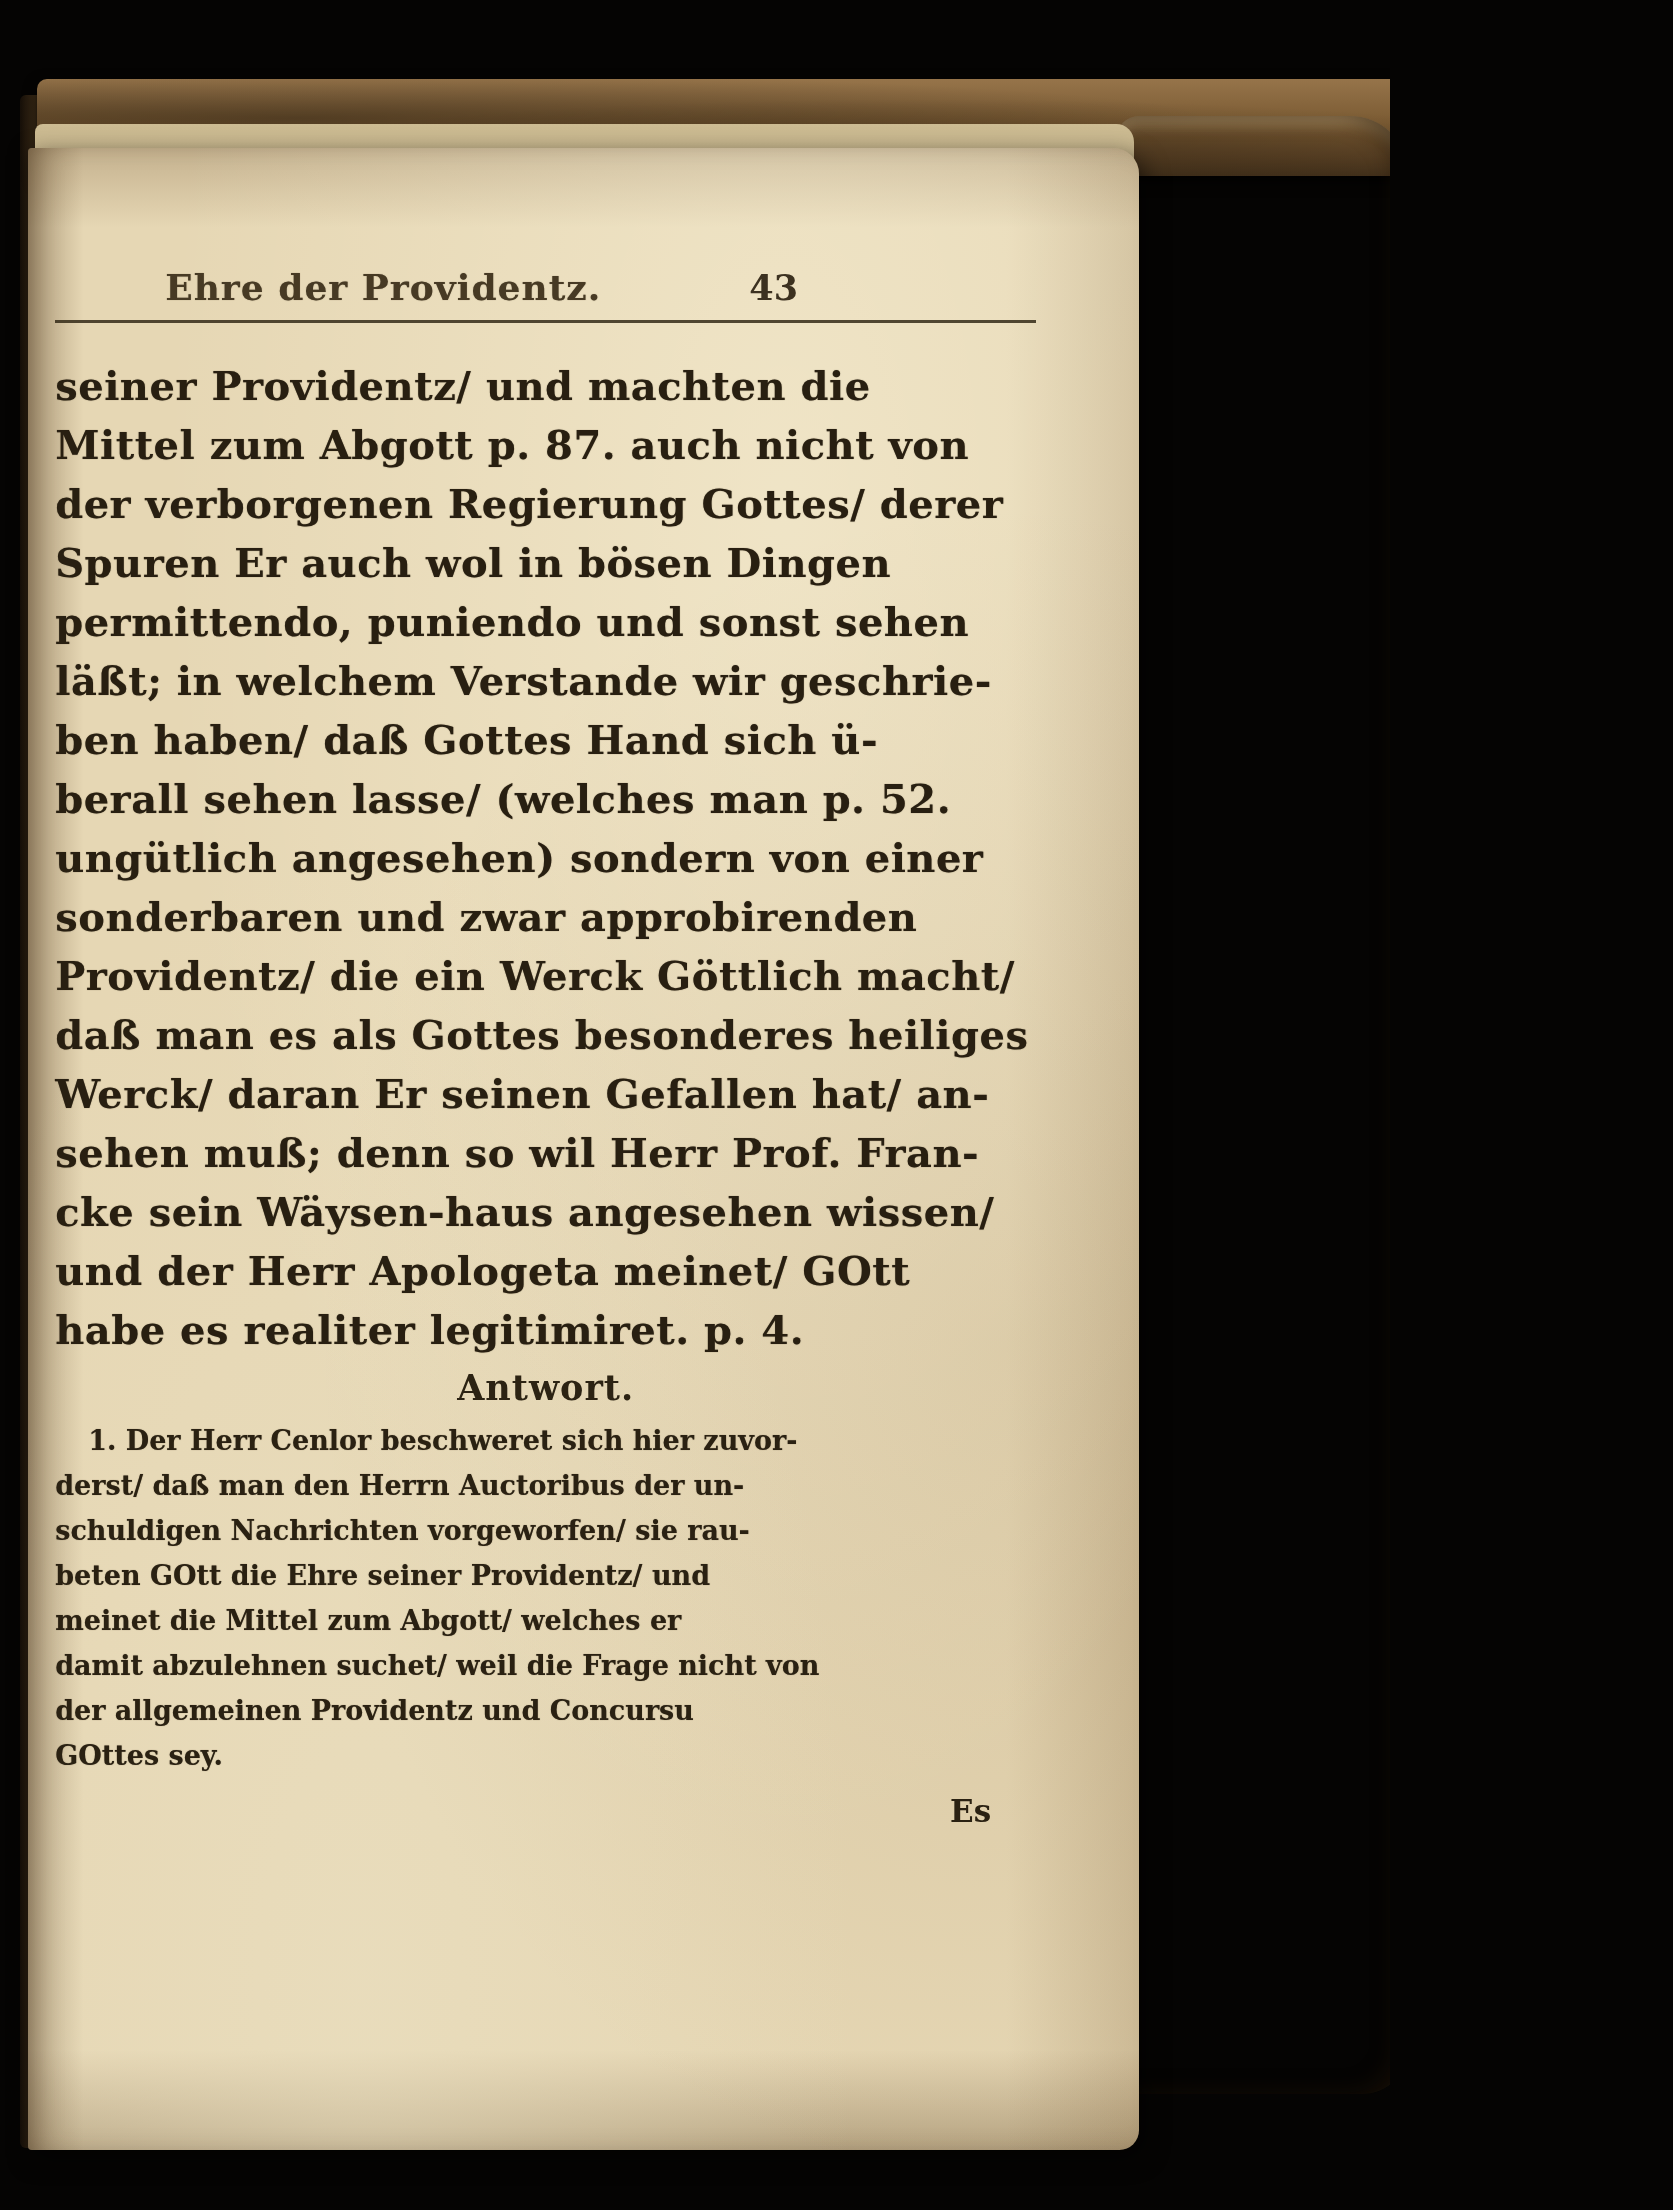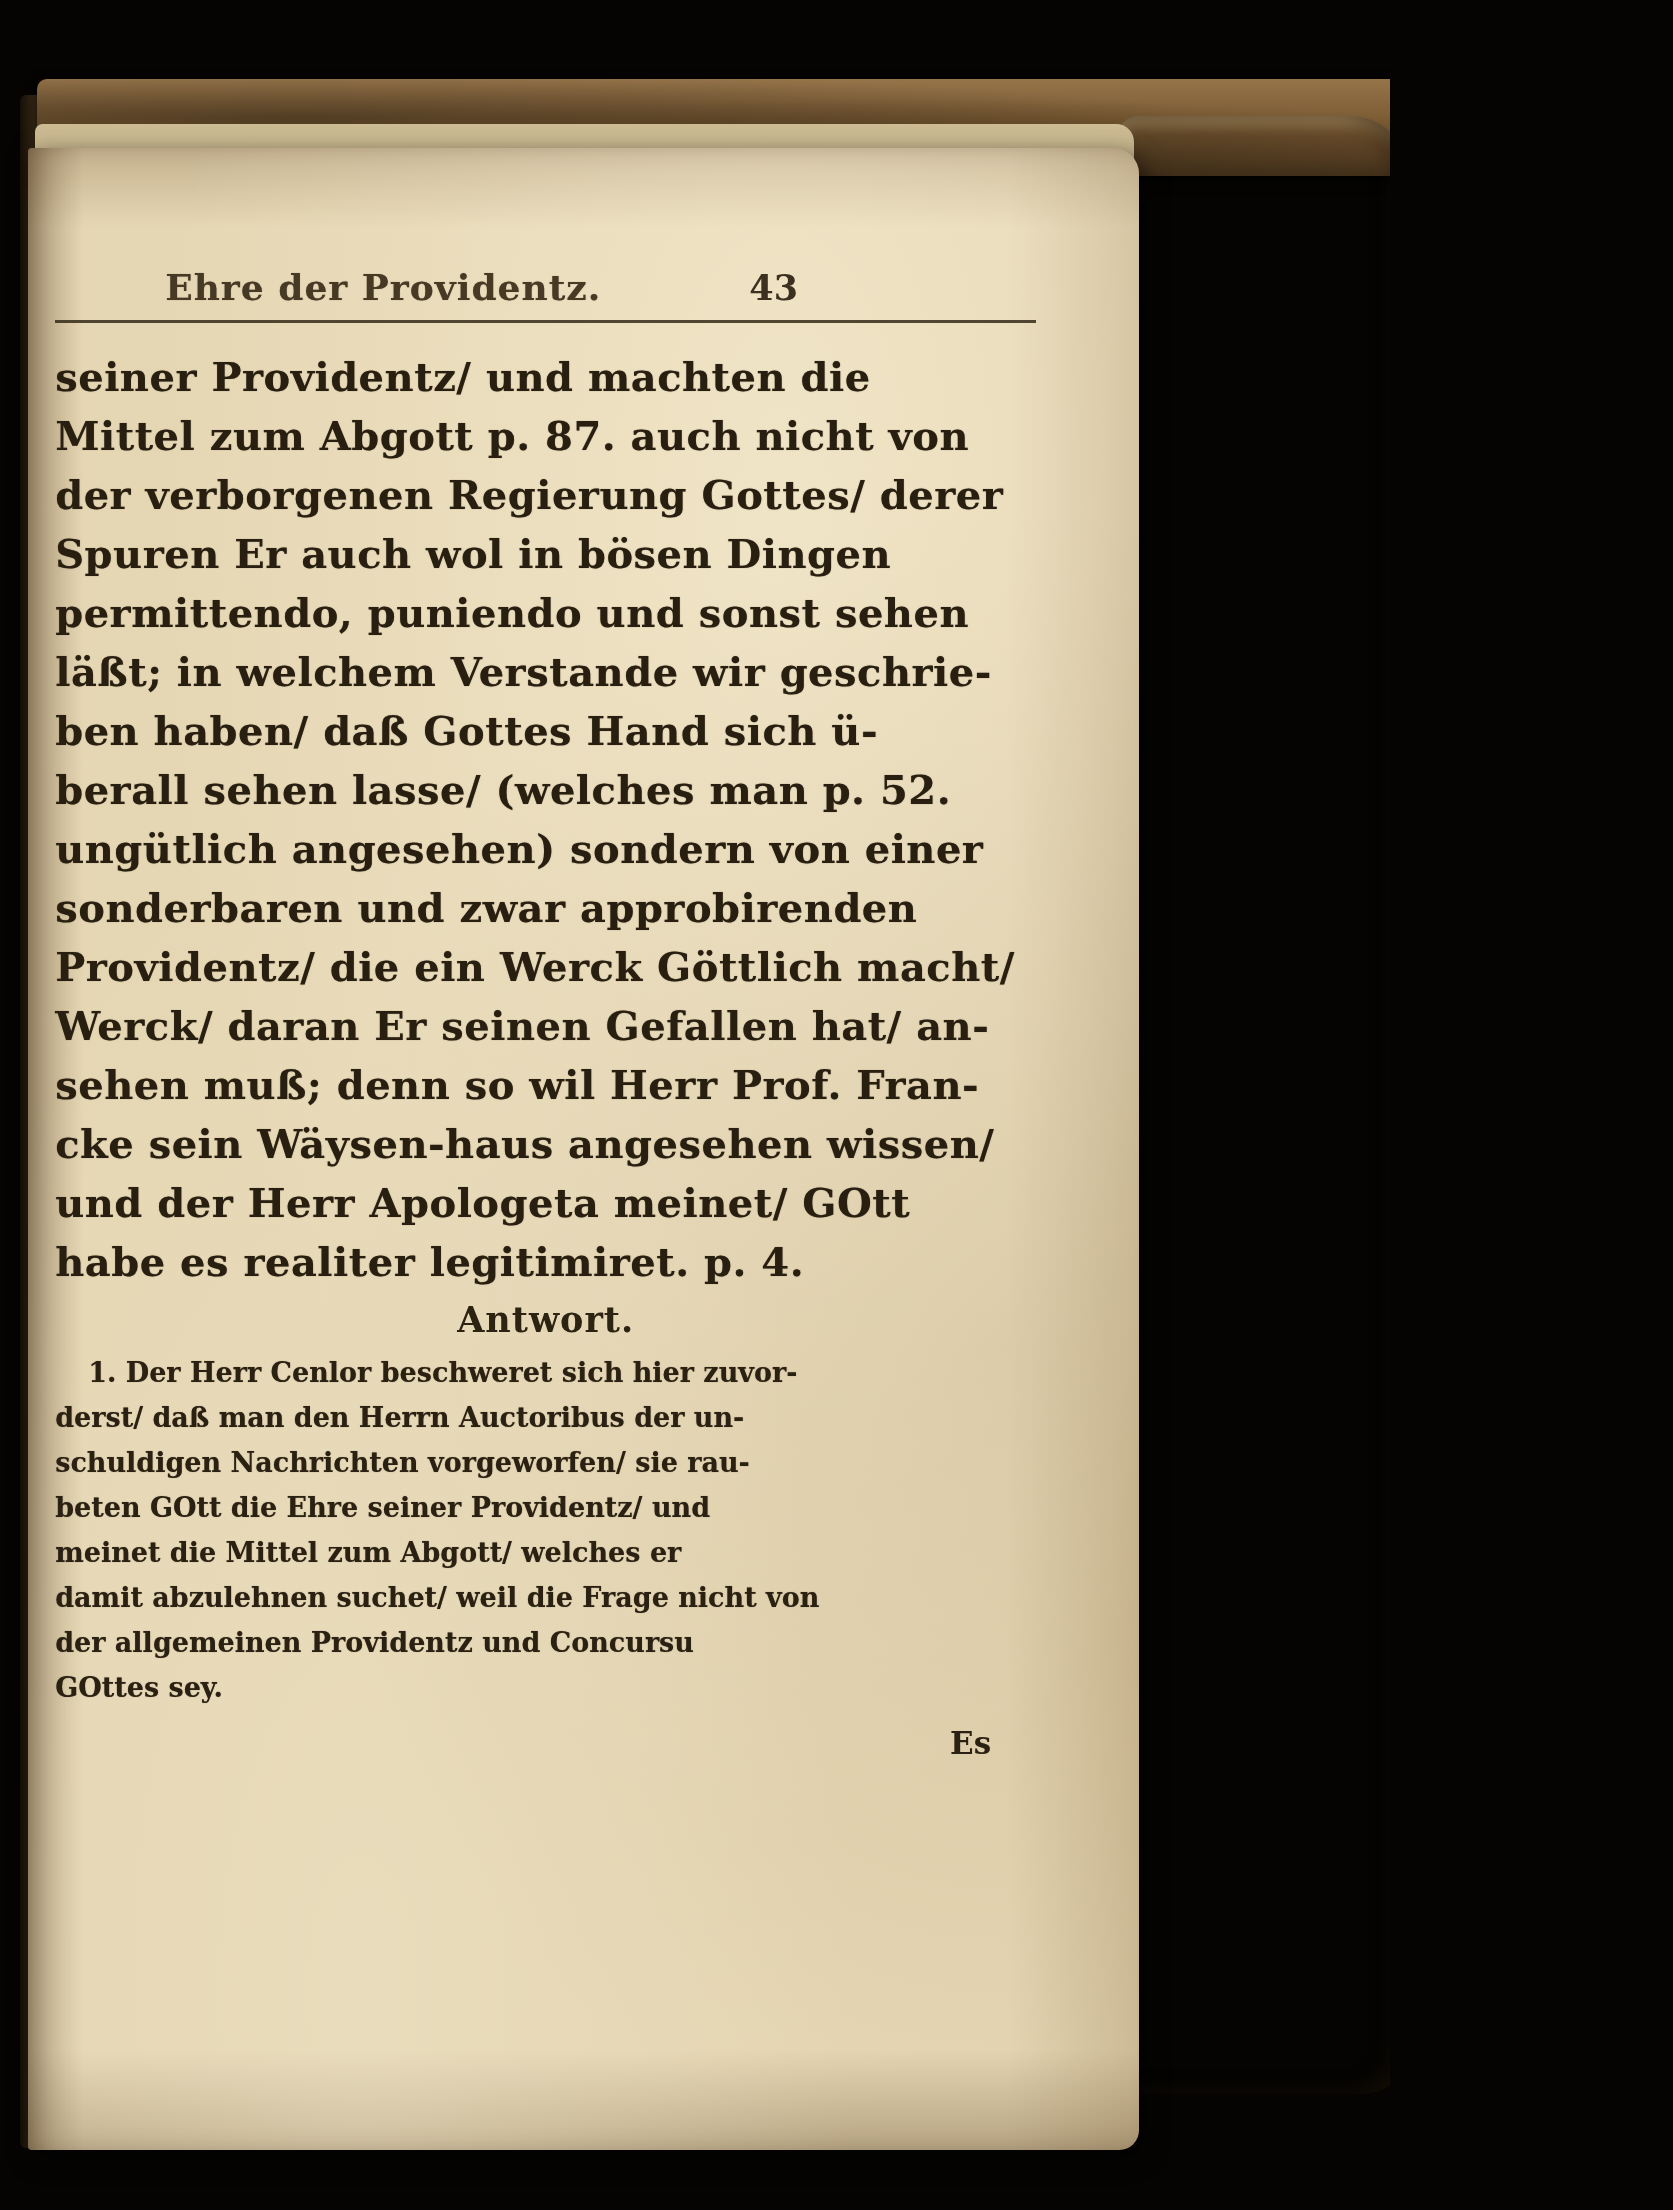--- a/index.html
+++ b/index.html
@@ -67,21 +67,21 @@
     color:#473a24;text-shadow:0 0 1px rgba(70,58,36,.5);
   }
   .page-number{
     margin-left:148px;font-size:35px;font-weight:700;color:#3c3120;margin-top:28px;
   }
   .header-rule{
     margin-top:11.8px;height:0;border-top:3.9px solid rgba(52,42,24,.85);
     width:100%;
   }
   
-  .body-text{margin-top:24px;}
+  .body-text{margin-top:33px;}
   .bline{
     font-size:40px;line-height:59px;font-weight:700;white-space:nowrap;
     letter-spacing:0.5px;color:#281f11;text-shadow:0 0 1px rgba(45,34,16,.55);
   }
   .antwort{
     margin-top:7.9px;text-align:center;font-size:35px;font-weight:700;
     color:#2c2313;letter-spacing:1px;
   }
   .answer-text{margin-top:9.9px;}
   .aline{
@@ -119,20 +119,21 @@
         <div class="bline">Mittel zum Abgott p. 87. auch nicht von</div>
         <div class="bline">der verborgenen Regierung Gottes/ derer</div>
         <div class="bline">Spuren Er auch wol in bösen Dingen</div>
         <div class="bline">permittendo, puniendo und sonst sehen</div>
         <div class="bline">läßt; in welchem Verstande wir geschrie-</div>
         <div class="bline">ben haben/ daß Gottes Hand sich ü-</div>
         <div class="bline">berall sehen lasse/ (welches man p. 52.</div>
         <div class="bline">ungütlich angesehen) sondern von einer</div>
         <div class="bline">sonderbaren und zwar approbirenden</div>
         <div class="bline">Providentz/ die ein Werck Göttlich macht/</div>
+        <div class="bline">daß man es als Gottes besonderes heiliges</div>
         <div class="bline">Werck/ daran Er seinen Gefallen hat/ an-</div>
         <div class="bline">sehen muß; denn so wil Herr Prof. Fran-</div>
         <div class="bline">cke sein Wäysen-haus angesehen wissen/</div>
         <div class="bline">und der Herr Apologeta meinet/ GOtt</div>
         <div class="bline">habe es realiter legitimiret. p. 4.</div>
       </div>
 
       <div class="antwort">Antwort.</div>
 
       <div class="answer-text">

